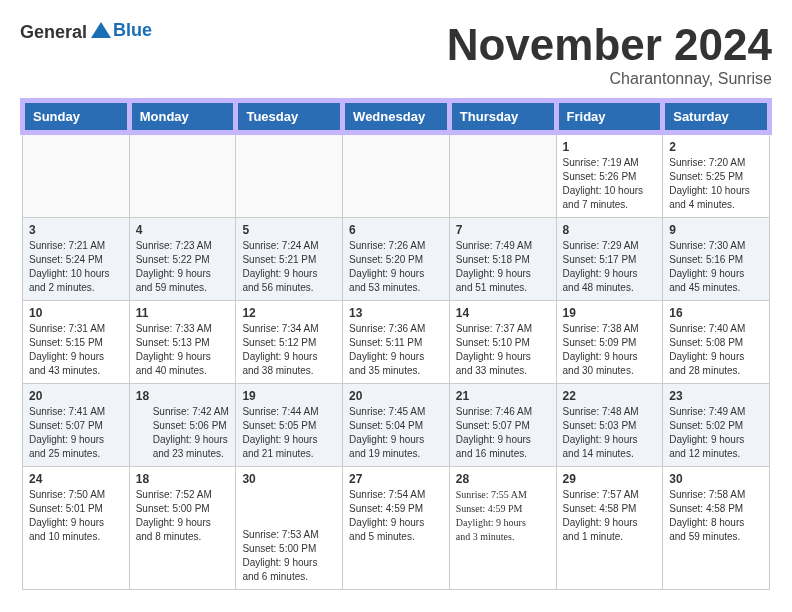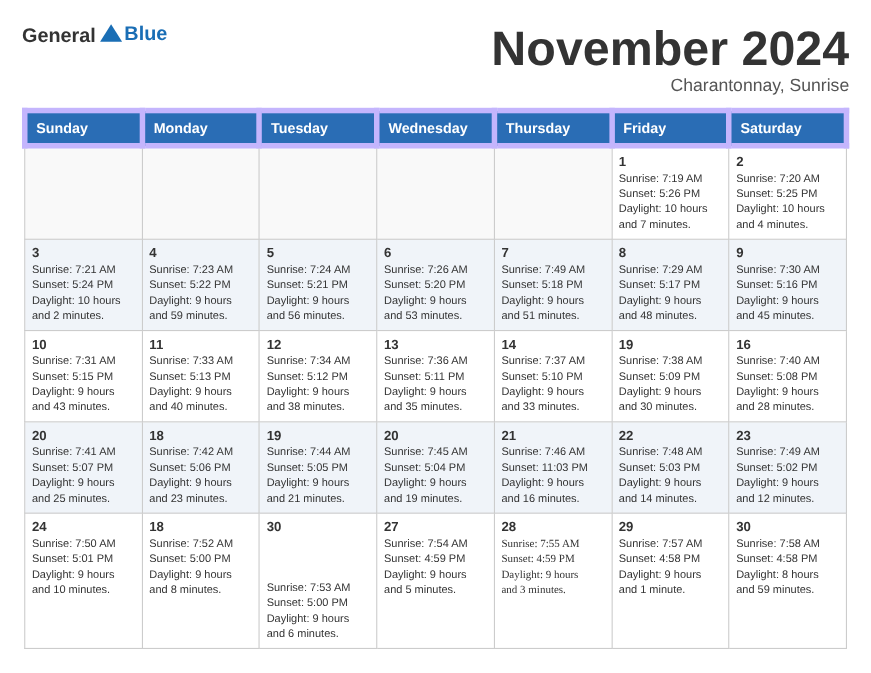--- a/index.html
+++ b/index.html
@@ -252,21 +252,21 @@
       <tr>
         <td>
           <span class="day-number">20</span>
           <div class="day-info" style="white-space: pre-line;">Sunrise: 7:41 AM
 Sunset: 5:07 PM
 Daylight: 9 hours
 and 25 minutes.</div>
         </td>
         <td>
           <span class="day-number">18</span>
-          <div class="day-info" style="white-space: pre-line;">Sunrise: 7:42 AM
+          <div class="day-info" style="white-space: pre-line; margin-left: 17px;">Sunrise: 7:42 AM
 Sunset: 5:06 PM
 Daylight: 9 hours
 and 23 minutes.</div>
         </td>
         <td>
           <span class="day-number">19</span>
           <div class="day-info" style="white-space: pre-line;">Sunrise: 7:44 AM
 Sunset: 5:05 PM
 Daylight: 9 hours
 and 21 minutes.</div>
@@ -274,21 +274,21 @@
         <td>
           <span class="day-number">20</span>
           <div class="day-info" style="white-space: pre-line;">Sunrise: 7:45 AM
 Sunset: 5:04 PM
 Daylight: 9 hours
 and 19 minutes.</div>
         </td>
         <td>
           <span class="day-number">21</span>
           <div class="day-info" style="white-space: pre-line;">Sunrise: 7:46 AM
-Sunset: 11:03 PM
+Sunset: 5:07 PM
 Daylight: 9 hours
 and 16 minutes.</div>
         </td>
         <td>
           <span class="day-number">22</span>
           <div class="day-info" style="white-space: pre-line;">Sunrise: 7:48 AM
 Sunset: 5:03 PM
 Daylight: 9 hours
 and 14 minutes.</div>
         </td>

